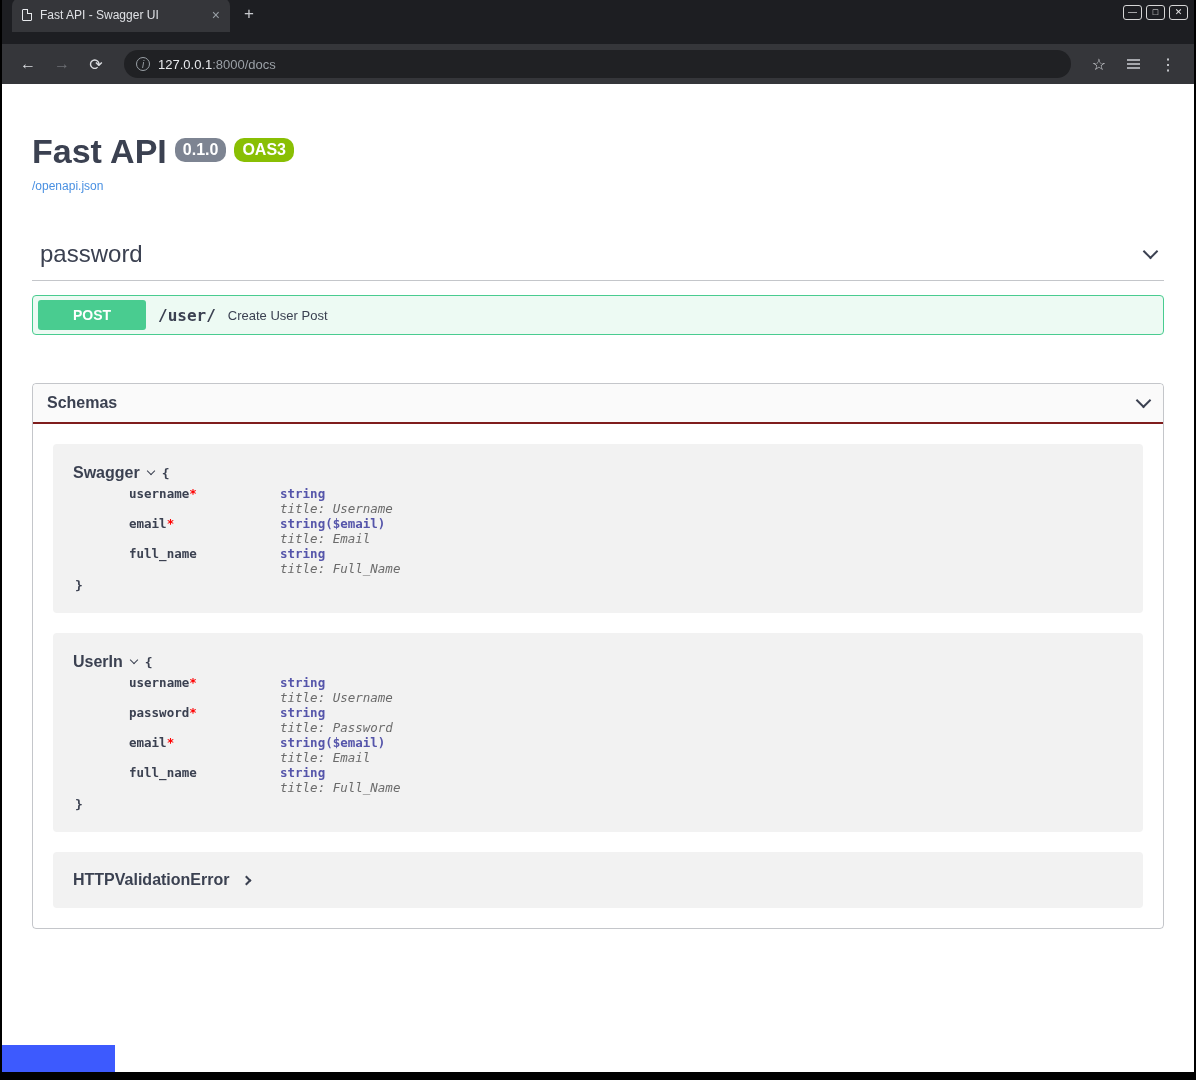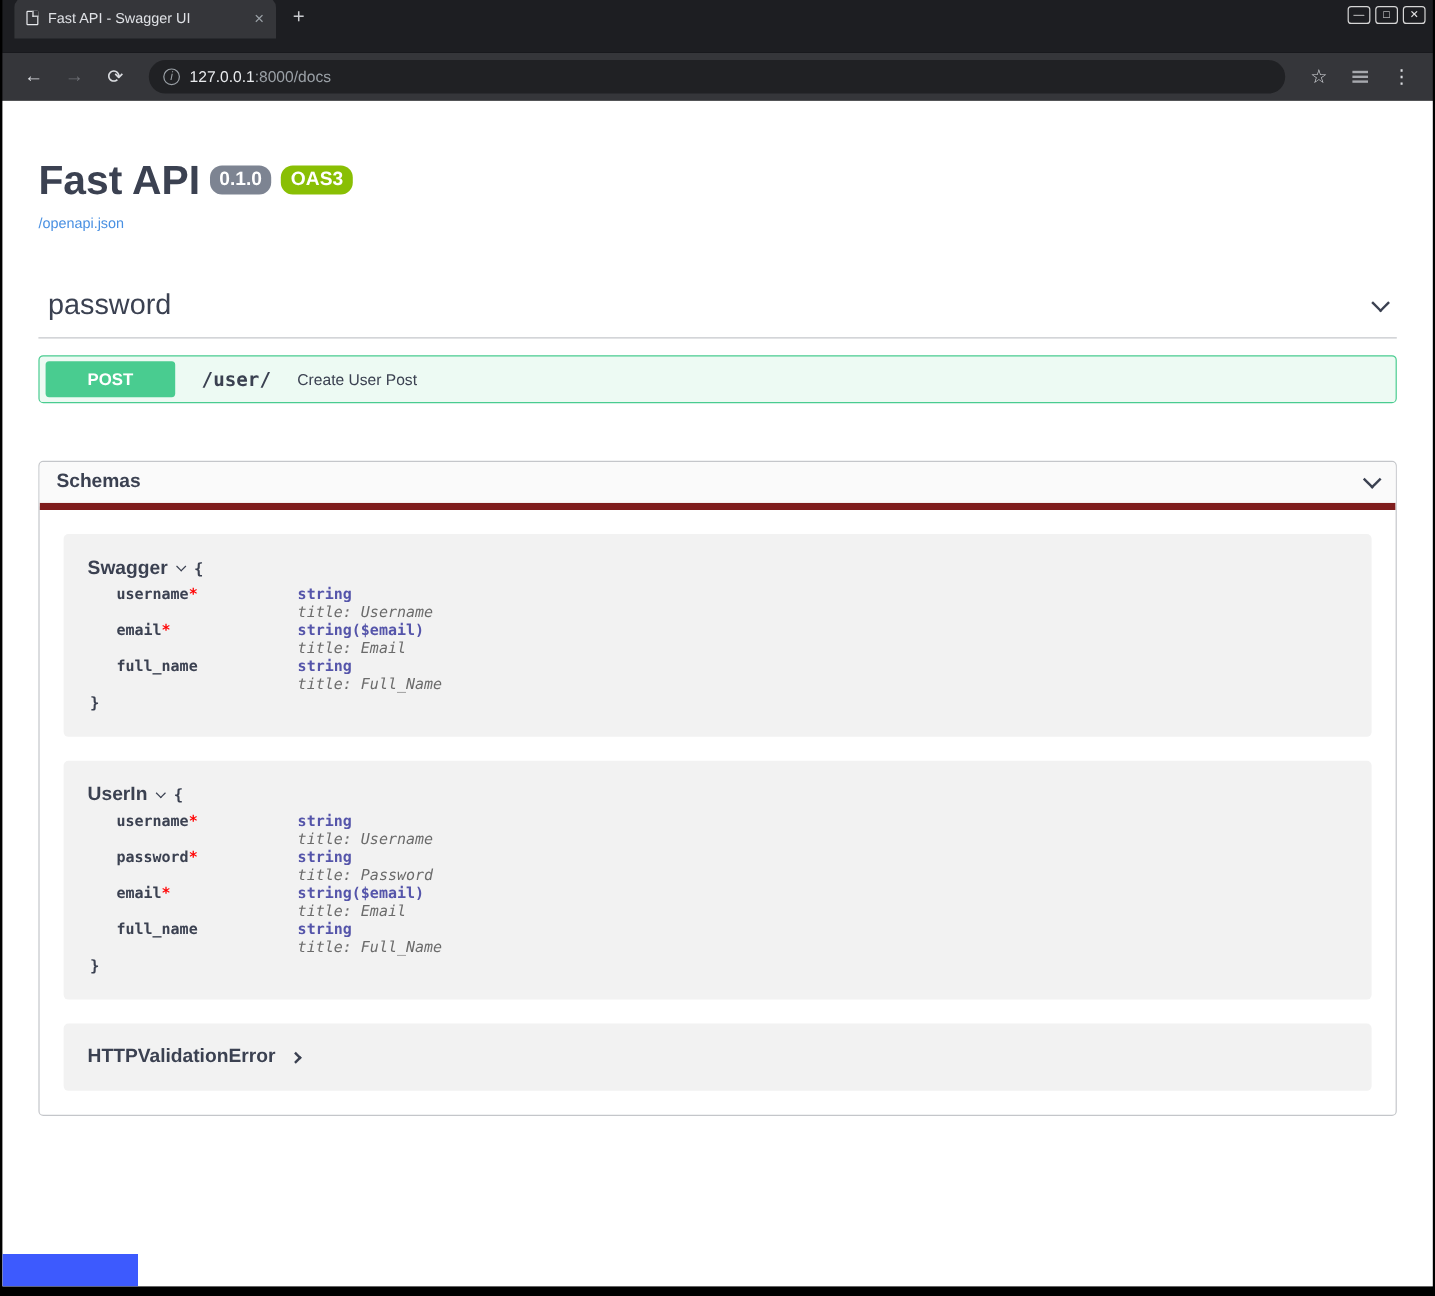--- a/index.html
+++ b/index.html
@@ -56,42 +56,42 @@
   .tag-title { font-size:24px; color:#3b4151; }
 
   .chev { display:inline-block; border-right:2px solid #3b4151; border-bottom:2px solid #3b4151; }
   .chev.lg { width:11px; height:11px; }
   .chev.sm { width:6px; height:6px; border-width:1.5px; }
   .chev.md { width:7px; height:7px; }
   .down { transform:rotate(45deg); margin-top:-5px; }
   .right { transform:rotate(-45deg); }
 
   .opblock { margin:14px 30px 0; border:1px solid #49cc90; border-radius:4px;
-             background:#edfaf3; display:flex; align-items:center; padding:5px; gap:22px; height:40px; }
+             background:#edfaf3; display:flex; align-items:center; padding:5px; gap:12px; height:40px; }
   .method-badge { background:#49cc90; color:#fff; font-weight:700; font-size:14px;
                   border-radius:3px; min-width:108px; text-align:center; padding:7px 0; flex:none; }
   .op-path { font-family:"DejaVu Sans Mono", monospace; font-weight:700; font-size:16px; color:#3b4151; }
   .op-summary { font-size:13px; color:#3b4151; }
 
   .schemas { margin:48px 30px 0; border:1px solid rgba(59,65,81,.3); border-radius:4px; }
-  .schemas-header { height:40px; background:#fafafa; border-bottom:6px solid #7f1d1d;
+  .schemas-header { height:40px; background:#fafafa; border-bottom:2px solid #7f1d1d;
                     border-radius:4px 4px 0 0; display:flex; align-items:center;
                     justify-content:space-between; padding:0 14px; }
   .schemas-title { font-size:16px; font-weight:700; color:#3b4151; }
   .schemas-body { padding:20px; }
 
   .model-box { background:#f2f2f2; border-radius:4px; padding:20px; margin-bottom:20px; }
   .model-box:last-child { margin-bottom:0; }
   .model-head { display:flex; align-items:center; gap:8px; }
   .model-title { font-size:16px; font-weight:700; color:#3b4151; }
   .brace { font-family:"DejaVu Sans Mono", monospace; font-weight:700; font-size:13px; color:#3b4151; }
   .brace.close { margin:2px 0 0 2px; }
   .model-props { margin:4px 0 0 24px; font-family:"DejaVu Sans Mono", monospace;
                  font-size:12.5px; line-height:15px; }
-  .prop-row { display:flex; }
+  .prop-row { display:flex;margin-left:32px; }
   .prop-name { width:151px; font-weight:700; color:#3b4151; flex:none; }
   .star { color:#f00; }
   .prop-type { color:#5555aa; font-weight:700; }
   .prop-title { color:#6b6b6b; font-style:italic; }
   .model-collapsed { background:#f2f2f2; border-radius:4px; padding:19px 20px; margin-bottom:20px;
                      display:flex; align-items:center; gap:14px; }
   .model-collapsed:last-child { margin-bottom:0; }
 
   .status-bubble { position:absolute; left:0; bottom:0; width:113px; height:27px; background:#3d5afe; }
 </style>

